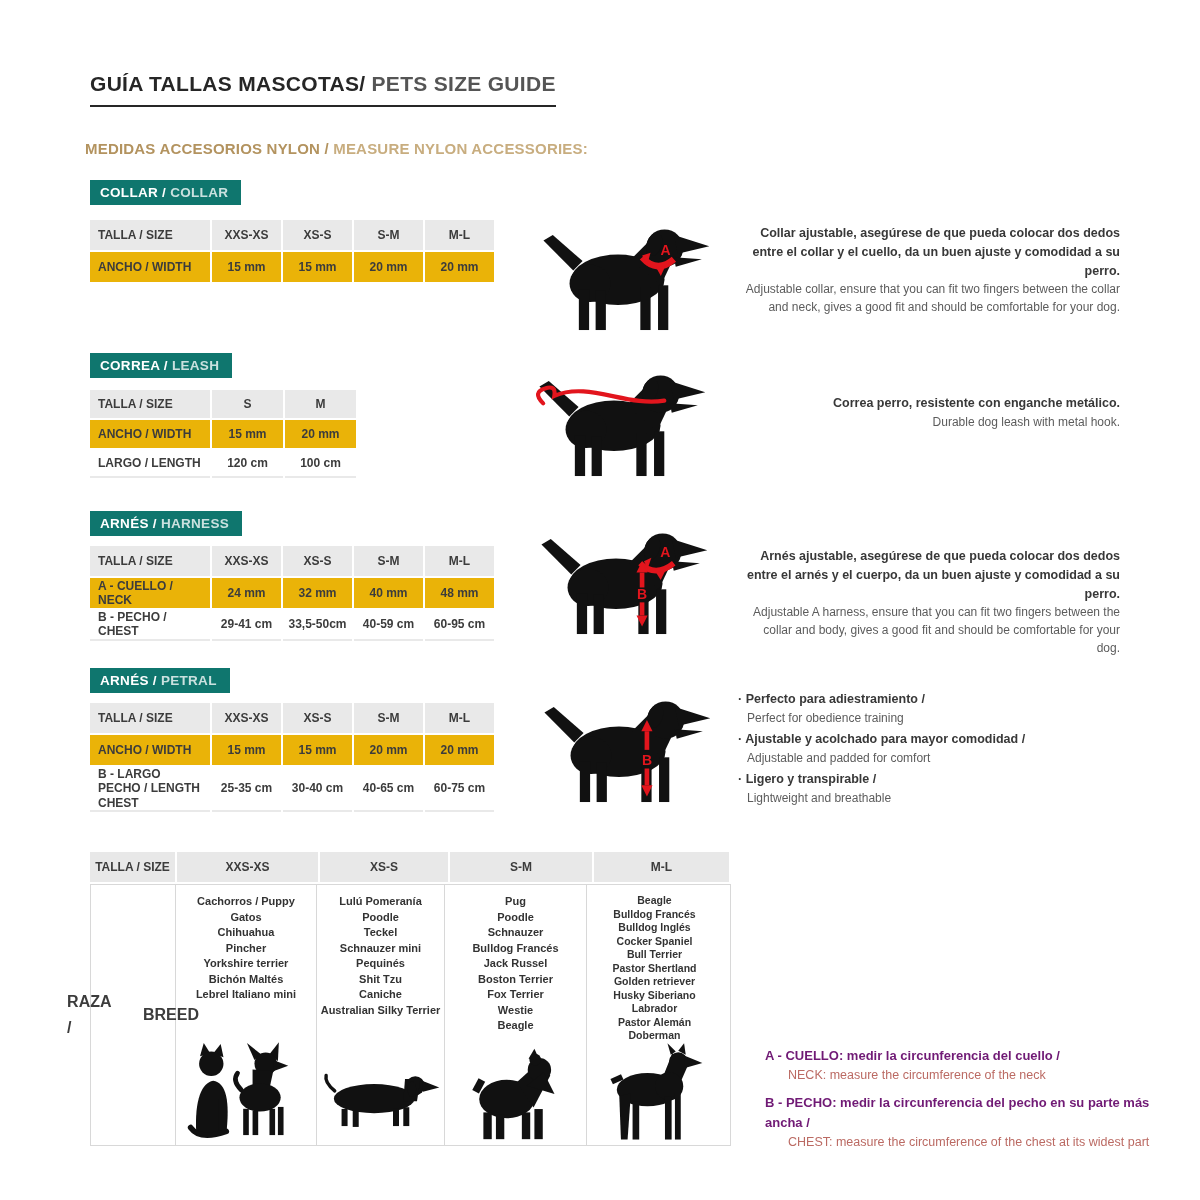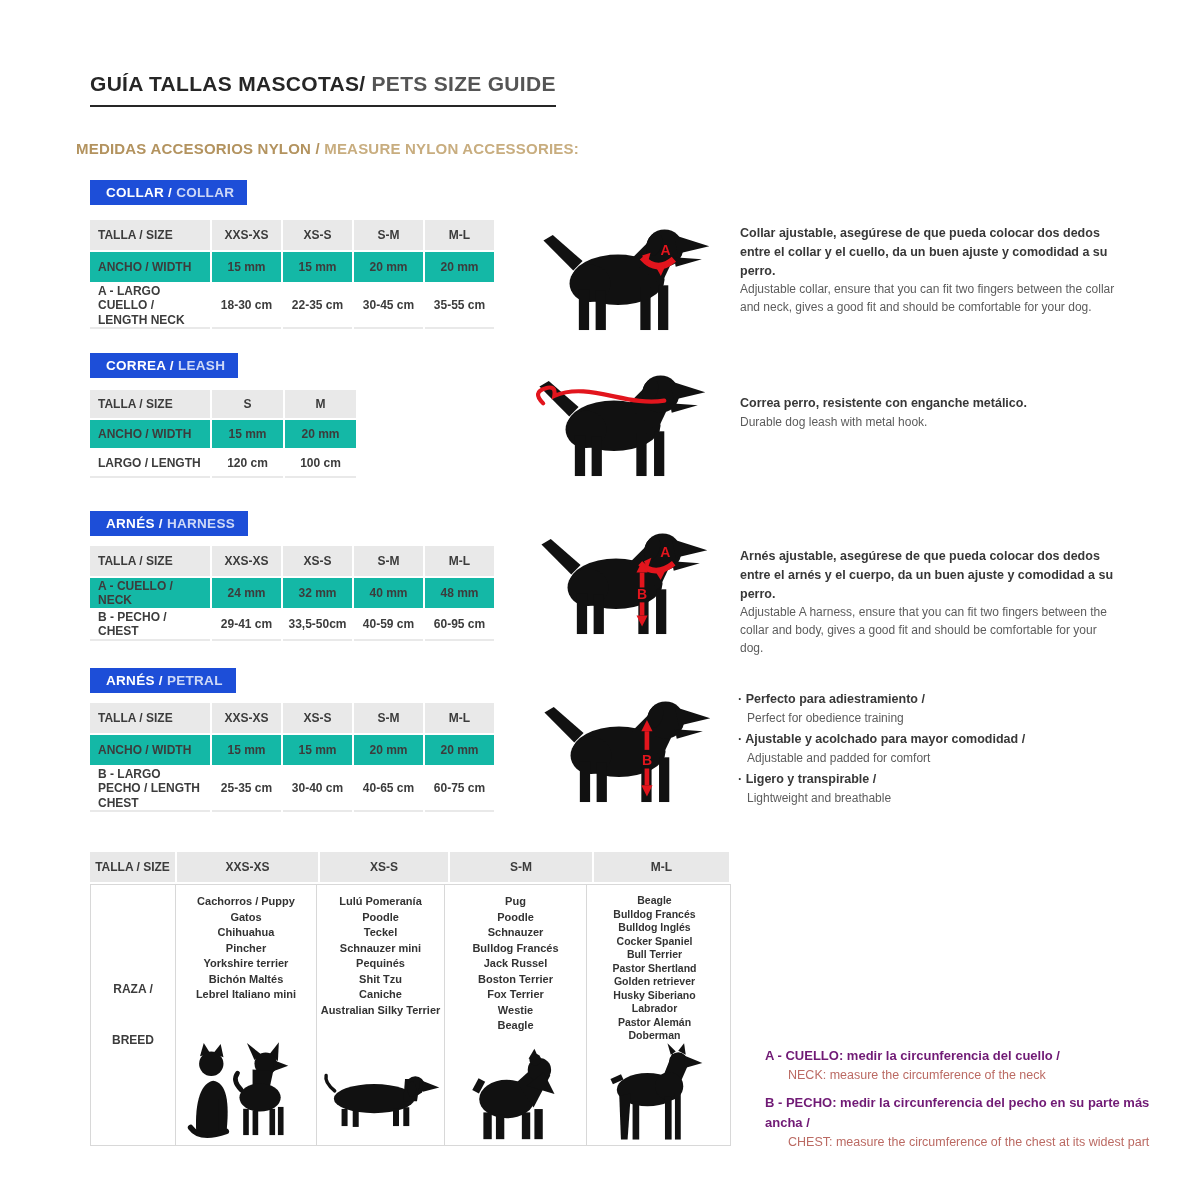--- a/index.html
+++ b/index.html
@@ -5,70 +5,70 @@
   * { margin:0; padding:0; box-sizing:border-box; }
   html,body { background:#ffffff; }
   body { font-family:"Liberation Sans","DejaVu Sans",sans-serif; }
   .page { position:relative; width:1200px; height:1200px; background:#fff; overflow:hidden; }
 
   
   .title { position:absolute; left:90px; top:72px; font-size:21px; font-weight:700;
            letter-spacing:.3px; border-bottom:2px solid #262626; padding-bottom:9px; }
   .title .es { color:#262626; }
   .title .en { color:#555; }
-  .subtitle { position:absolute; left:76px; top:140px; font-size:15px; font-weight:700; letter-spacing:.2px; }
+  .subtitle { position:absolute; left:85px; top:140px; font-size:15px; font-weight:700; letter-spacing:.2px; }
   .subtitle .es { color:#b3935f; }
   .subtitle .en { color:#c8ad7f; }
 
   
-  .badge { position:absolute; background:#1d4ed8; padding:5px 13px 5px 16px;
+  .badge { position:absolute; background:#0f766e; padding:5px 13px 5px 10px;
            font-size:13.5px; font-weight:700; letter-spacing:.3px; }
   .badge .es { color:#ffffff; }
   .badge .en { color:rgba(255,255,255,.78); }
 
   
   .sizetable { position:absolute; }
   .strow { display:grid; column-gap:2px; margin-bottom:2px; }
   .cols5 { grid-template-columns:120px 69px 69px 69px 69px; }
   .cols3 { grid-template-columns:120px 71px 71px; }
   .tcell { display:flex; align-items:center; justify-content:center; text-align:center;
            min-height:30px; font-size:12px; font-weight:700; color:#3c3c3c; line-height:1.2; }
   .leash .tcell { min-height:28px; }
   .tcell.lab { justify-content:flex-start; text-align:left; padding-left:8px; padding-right:4px; }
   .rhead .tcell { background:#e9e9e9; }
-  .rmid  .tcell { background:#14b8a6; }
+  .rmid  .tcell { background:#eab308; }
   .rwhite .tcell { background:#ffffff; border-bottom:2px solid #e9e9e9; }
   .tall .tcell { min-height:44px; }
 
   
   .dogsvg { position:absolute; }
   .redtxt { font-weight:700; fill:#e2151d; font-size:15px; font-family:"Liberation Sans","DejaVu Sans",sans-serif; }
 
   
-  .desc { position:absolute; width:380px; }
+  .desc { position:absolute; width:380px;text-align:right; }
   .desc .es { font-size:12.5px; font-weight:700; color:#383838; line-height:1.5; }
   .desc .en { font-size:12px; font-weight:400; color:#5c5c5c; line-height:1.5; }
 
   .bullets { position:absolute; width:390px; }
   .bullet { margin-bottom:2px; }
   .bullet .es { font-size:12.5px; font-weight:700; color:#383838; line-height:1.55; }
   .bullet .es::before { content:"· "; }
   .bullet .en { font-size:12px; font-weight:400; color:#5c5c5c; line-height:1.55; padding-left:9px; }
 
   
   .btable { position:absolute; left:90px; top:852px; width:641px; }
   .bhead, .bbody { display:grid; grid-template-columns:85px 141px 128px 142px 135px; }
   .bhead { column-gap:2px; }
   .bhcell { background:#e8e8e8; height:30px; display:flex; align-items:center; justify-content:center;
             font-size:12px; font-weight:700; color:#3c3c3c; }
   .bbody { margin-top:2px; border:1px solid #d8d8d8; }
   .bcell { border-right:1px solid #d8d8d8; min-height:260px; position:relative; padding-top:9px; }
   .bcell:last-child { border-right:none; }
-  .bcell.rowlab { display:flex; flex-direction:column; align-items:center; justify-content:center;
-                  font-size:12px; font-weight:700; color:#3c3c3c; line-height:1.6; padding-top:0;gap:32px; }
+  .bcell.rowlab { display:flex; flex-direction:row; align-items:center; justify-content:center;
+                  font-size:16px; font-weight:700; color:#3c3c3c; line-height:1.6; padding-top:0;gap:32px; }
   .breedline { text-align:center; font-size:11px; font-weight:700; color:#333; line-height:15.5px; }
   .bcell.tight .breedline { font-size:10.5px; line-height:13.5px; }
   .sil { position:absolute; left:50%; transform:translateX(-50%); }
 
   
   .notes { position:absolute; left:765px; top:1046px; width:420px; }
   .note { margin-bottom:7px; }
   .note .es { font-size:13px; font-weight:700; color:#701a75; line-height:1.55; }
   .note .en { font-size:12.5px; font-weight:400; color:#bb6a63; line-height:1.55; padding-left:23px; }
 </style>
@@ -116,27 +116,20 @@
       <div class="tcell">XS-S</div>
       <div class="tcell">S-M</div>
       <div class="tcell">M-L</div>
     </div>
     <div class="strow cols5 rmid">
       <div class="tcell lab">ANCHO / WIDTH</div>
       <div class="tcell">15 mm</div>
       <div class="tcell">15 mm</div>
       <div class="tcell">20 mm</div>
       <div class="tcell">20 mm</div>
-    </div>
-    <div class="strow cols5 rwhite tall">
-      <div class="tcell lab">A - LARGO CUELLO / LENGTH NECK</div>
-      <div class="tcell">18-30 cm</div>
-      <div class="tcell">22-35 cm</div>
-      <div class="tcell">30-45 cm</div>
-      <div class="tcell">35-55 cm</div>
     </div>
   </div>
 
   <svg class="dogsvg" style="left:536px; top:220px;" width="177" height="112" viewBox="0 0 190 120">
     <use href="#dog-shape"></use>
     <g>
       <path d="M114,40 Q130,58 148,42" stroke="#e2151d" stroke-width="7" fill="none"></path>
       <polygon points="114,38 123,35 119,49" fill="#e2151d"></polygon>
       <polygon points="129,51 139,49 134,60" fill="#e2151d"></polygon>
       <text class="redtxt" x="139" y="37" text-anchor="middle">A</text>

